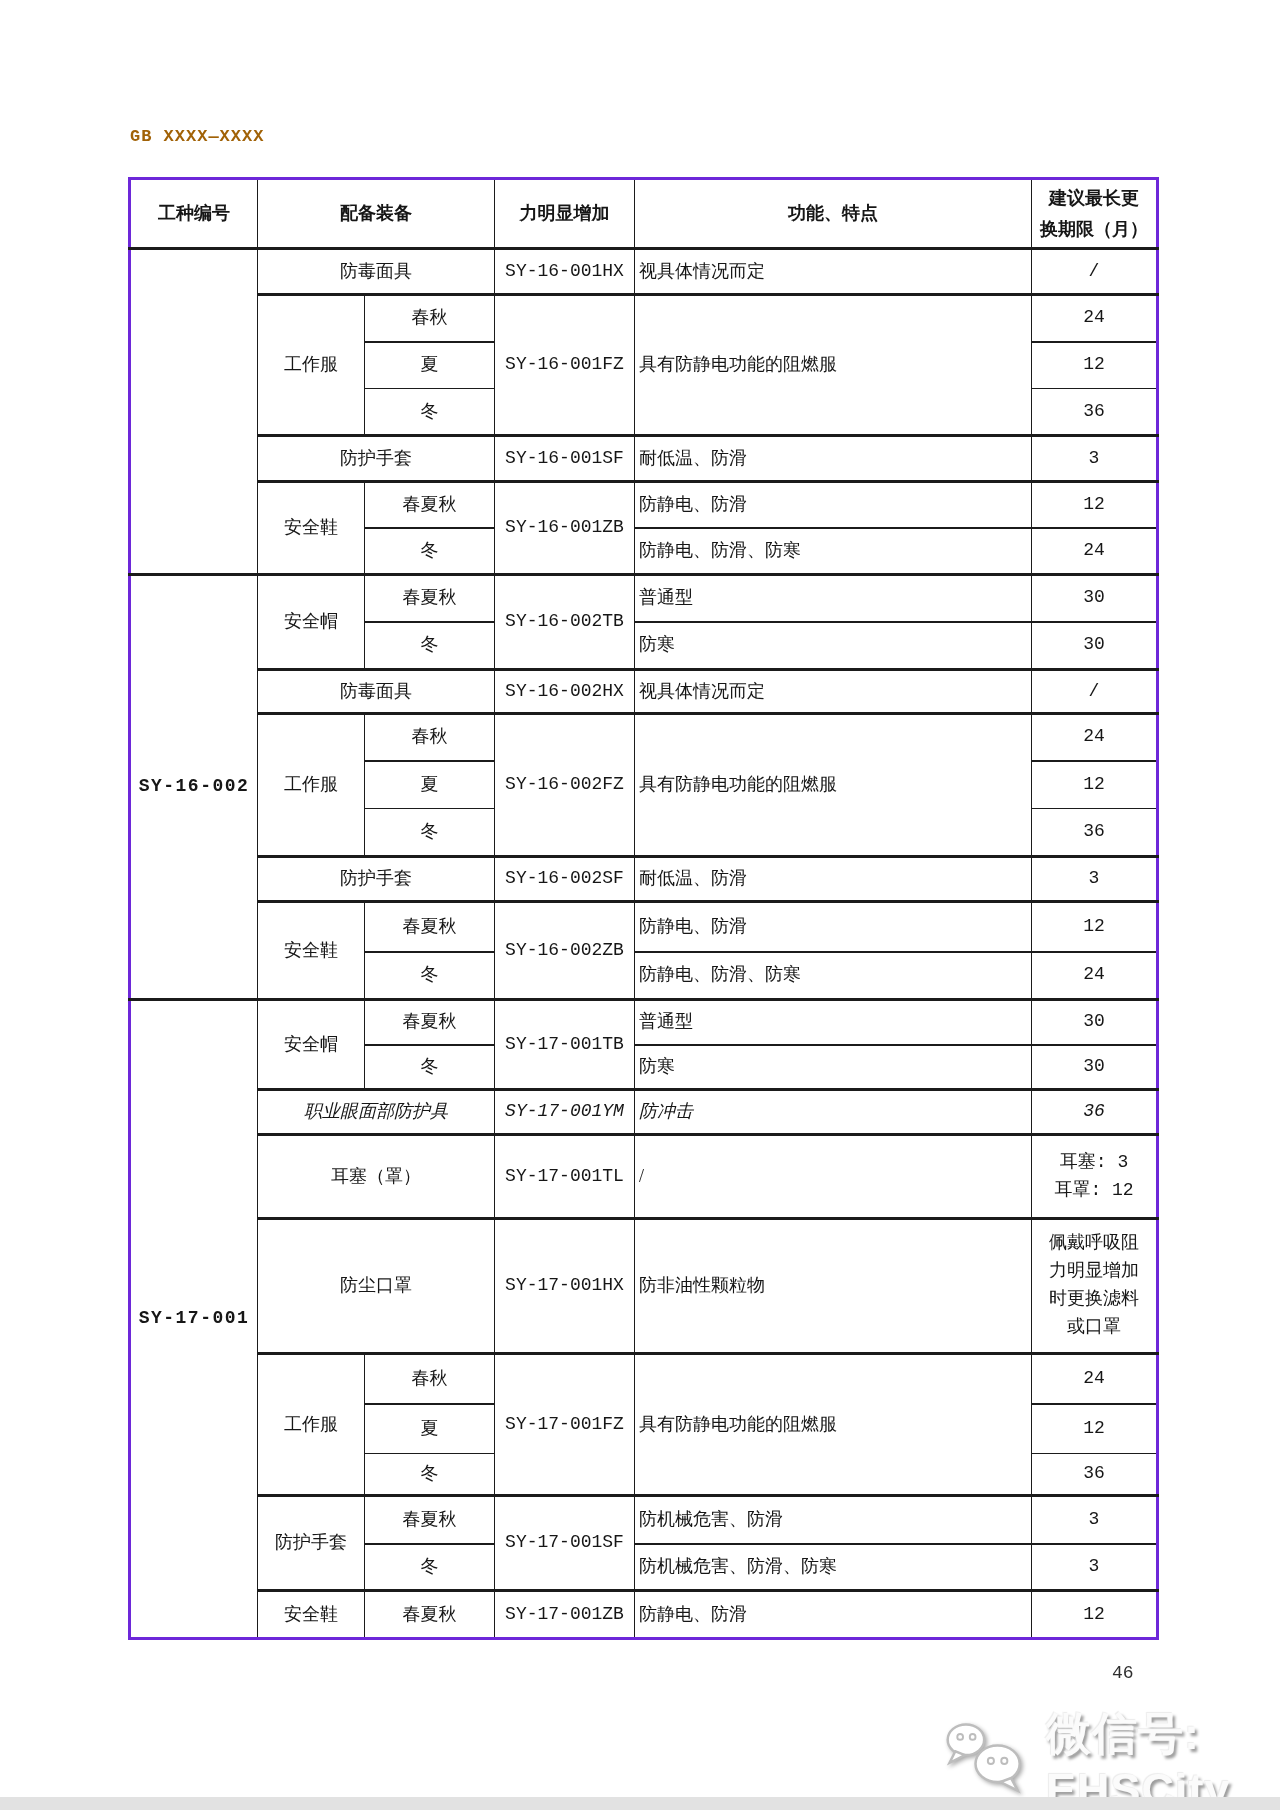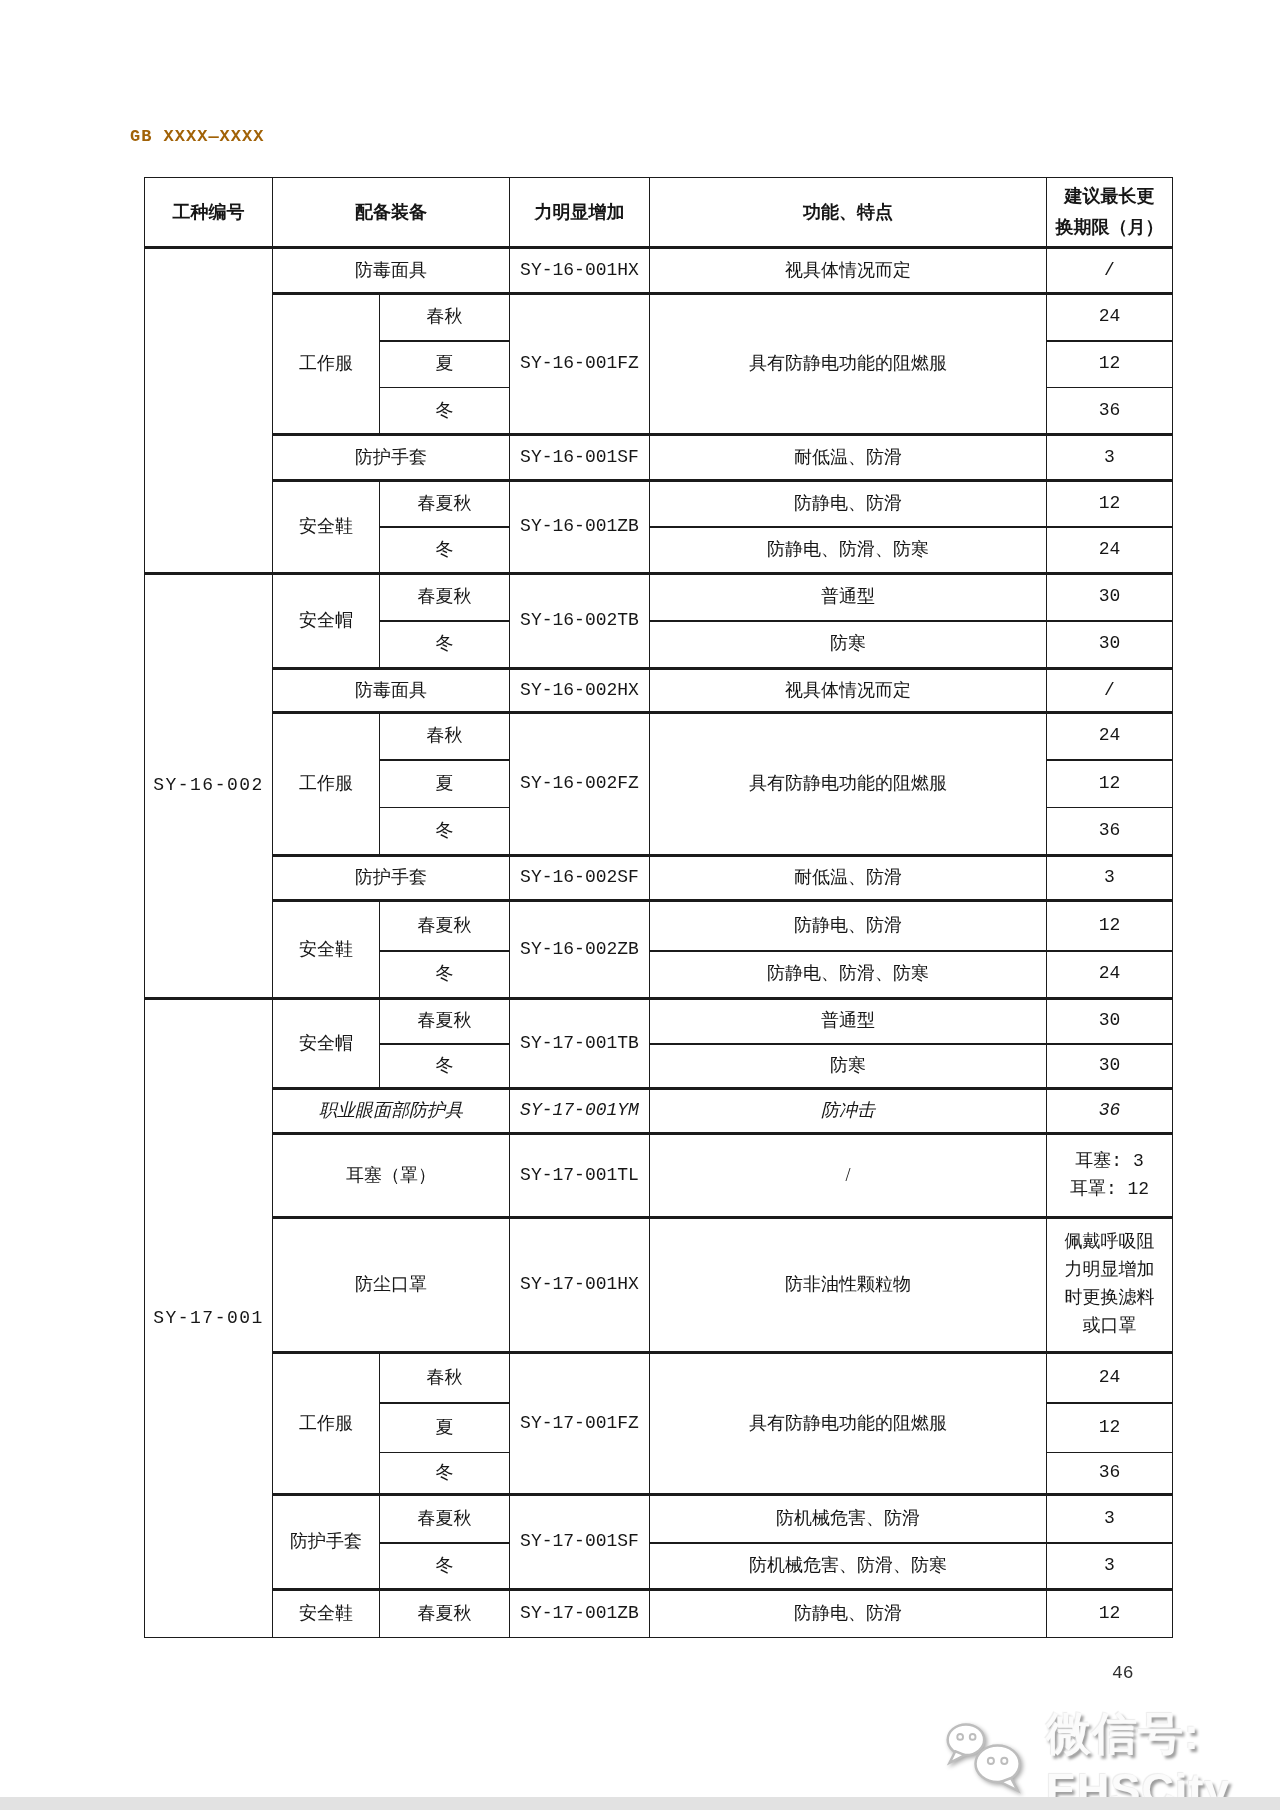--- a/index.html
+++ b/index.html
@@ -1,33 +1,33 @@
 <!DOCTYPE html>
 <html><head>
 <meta charset="utf-8">
 <style>
   html,body{margin:0;padding:0;background:#ffffff;}
   .page{position:relative;width:1280px;height:1810px;background:#ffffff;overflow:hidden;
         font-family:"Liberation Serif",serif;color:#161616;}
   .std-code{position:absolute;left:130px;top:127px;font-family:"Liberation Mono",monospace;
         font-size:17px;font-weight:bold;letter-spacing:1px;color:#a16207;}
-  table.ppe{position:absolute;left:144px;top:177px;width:1028px;border-collapse:collapse;
-        table-layout:fixed;border:1px solid #6d28d9;}
+  table.ppe{position:absolute;left:128px;top:177px;width:1028px;border-collapse:collapse;
+        table-layout:fixed;border:3px solid #6d28d9;}
   table.ppe th,table.ppe td{border:1.6px solid #1b1b1b;vertical-align:middle;
         white-space:pre-line;overflow:hidden;padding:0 4px;}
   table.ppe th{font-family:"Liberation Sans",sans-serif;font-weight:bold;font-size:18px;
         text-align:center;border-bottom:3px solid #1b1b1b;line-height:1.7;}
   table.ppe td{font-size:18px;line-height:1.55;}
   tr.bg>td{border-top-width:3px;}
   tr.bm>td{border-top-width:2.4px;}
   tr.bs>td{border-top-width:3.5px;}
   .k-id,.k-name,.k-season,.k-wide,.k-code,.k-val{text-align:center;}
-  .k-func{text-align:center;padding-left:14px;}
+  .k-func{text-align:left;padding-left:14px;}
   .k-code,.k-val,.k-id{font-family:"Liberation Mono",monospace;font-size:16.5px;text-align:center;}
-  .k-id{letter-spacing:1.5px;}
+  .k-id{letter-spacing:1.5px;font-weight:bold;}
   .page-num{position:absolute;left:1112px;top:1663px;font-family:"Liberation Mono",monospace;
         font-size:18px;color:#2e2e2e;}
   .watermark{position:absolute;left:940px;top:1704px;display:flex;align-items:center;gap:10px;}
   .wm-icon{width:96px;height:78px;filter:drop-shadow(2px 2px 2px #ababab);}
   .wm-text{font-family:"Liberation Sans",sans-serif;font-size:45px;font-weight:bold;
         color:#fbfbfb;letter-spacing:1px;
         text-shadow:-1px -1px 1px #ececec,2.5px 2.5px 3px #9c9c9c;}
   .bottom-bar{position:absolute;left:0;bottom:0;width:100%;height:13px;background:#e2e2e2;}
 </style>
 </head>

